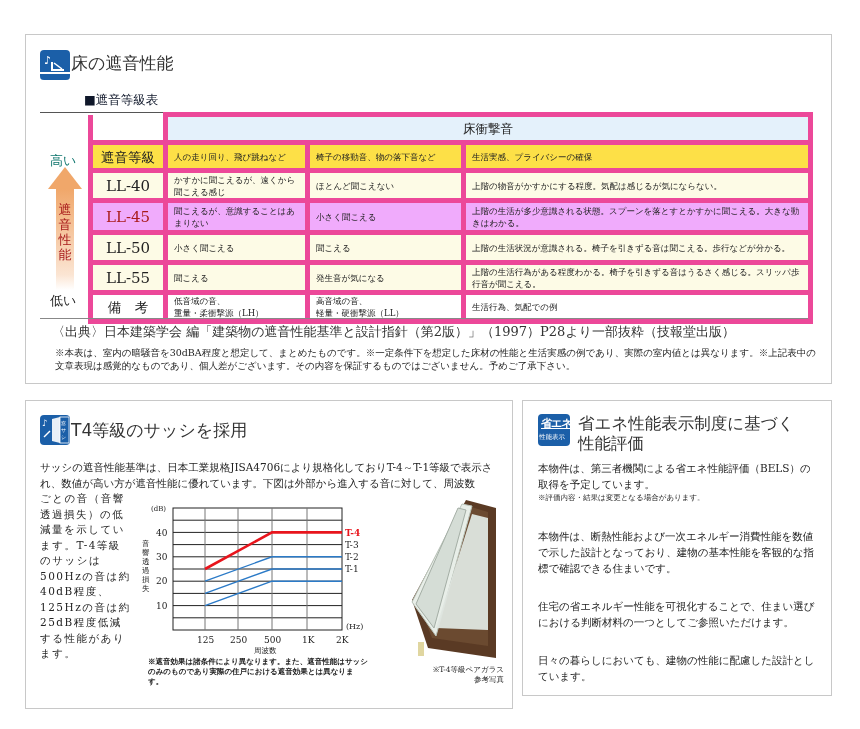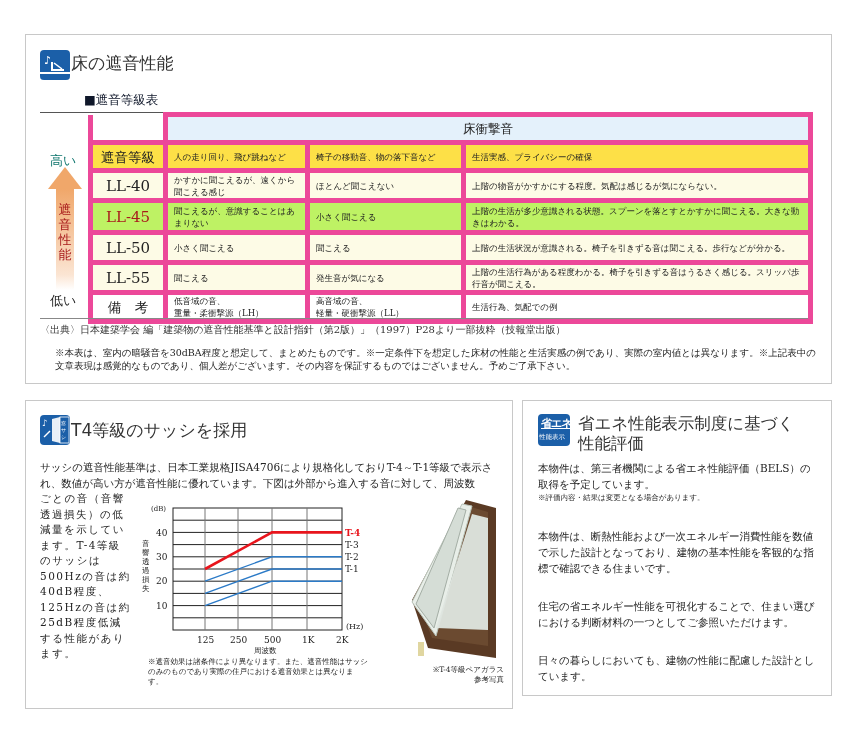--- a/index.html
+++ b/index.html
@@ -16,40 +16,40 @@
   .ttitle { position:absolute; left:40px; top:92px; font-size:12.5px; font-family:"DejaVu Sans","Liberation Sans",sans-serif; color:#0f172a;margin-left:44px; }
   .grid-wrap { position:absolute; left:40px; top:112px; width:768px; height:207px; }
   .topline { position:absolute; left:0; top:0; width:768px; height:1px; background:#555; }
   .bottomline { position:absolute; left:0; top:206px; width:768px; height:1px; background:#888; }
   table.lvl { position:absolute; left:48px; top:0; border-collapse:collapse; width:720px; table-layout:fixed; }
   table.lvl td { border:5px solid #ec4899; font-size:8.5px; padding:0 6px; line-height:12px; vertical-align:middle; }
   table.lvl td.grade { text-align:center; font-size:15px; padding:0; }
   table.lvl tr.hdr td.floor { background:#e4f1fb; text-align:center; font-size:12.5px; }
   table.lvl tr.cat td { background:#fde047; }
   .r-y td { background:#fdfbe6; }
-  .r-p td { background:#bef264;margin-left:20px; }
+  .r-p td { background:#f0abfc;margin-left:20px; }
   .r-w td { background:#fff; }
   .red { color:#a81c1c; }
 
   .side-col { position:absolute; left:0; top:0; width:48px; height:207px; }
   .side-high { position:absolute; left:10px; top:40px; font-size:13px; color:#0f766e; }
   .side-low { position:absolute; left:10px; top:180px; font-size:13px; color:#222; }
   .arrow-head { position:absolute; left:8px; top:55px; width:0; height:0;
                 border-left:17px solid transparent; border-right:17px solid transparent; border-bottom:22px solid #f0a76a; }
   .arrow-shaft { position:absolute; left:16px; top:77px; width:18px; height:101px;
                  background:linear-gradient(#f0a76a, #fbe5d3 85%, #ffffff); }
   .side-mid { position:absolute; left:16px; top:90px; width:18px; font-size:13px; color:#a81c1c; line-height:15px; text-align:center; }
 
-  .source { position:absolute; left:40px; top:323px; font-size:10px; color:#333; }
+  .source { position:absolute; left:52px; top:323px; font-size:13px; color:#333; }
   .note1 { position:absolute; left:40px; top:346px; width:770px; font-size:9.5px; line-height:13px; color:#222;margin-left:15px; }
 
   
   .para { position:absolute; font-size:10.5px; line-height:15.5px; color:#222; }
   .chart-wrap { position:absolute; left:140px; top:494px; width:240px; height:160px; }
-  .fn-note { position:absolute; left:148px; top:657px; width:220px; font-size:7.5px; line-height:10px; color:#222; }
+  .fn-note { position:absolute; left:148px; top:657px; width:220px; font-size:7.5px; line-height:10px; color:#222;font-weight:bold; }
   .photo-cap { position:absolute; left:418px; top:665px; width:86px; font-size:7.5px; line-height:10px; text-align:right; }
 
   
   .br-text { position:absolute; left:538px; width:280px; font-size:10.5px; line-height:16px; color:#222; }
   .br-small { font-size:7.5px; display:block; line-height:11px; }
 </style>
 </head>
 <body>
 
 <div class="panel" style="left:25px;top:34px;width:807px;height:350px;">

